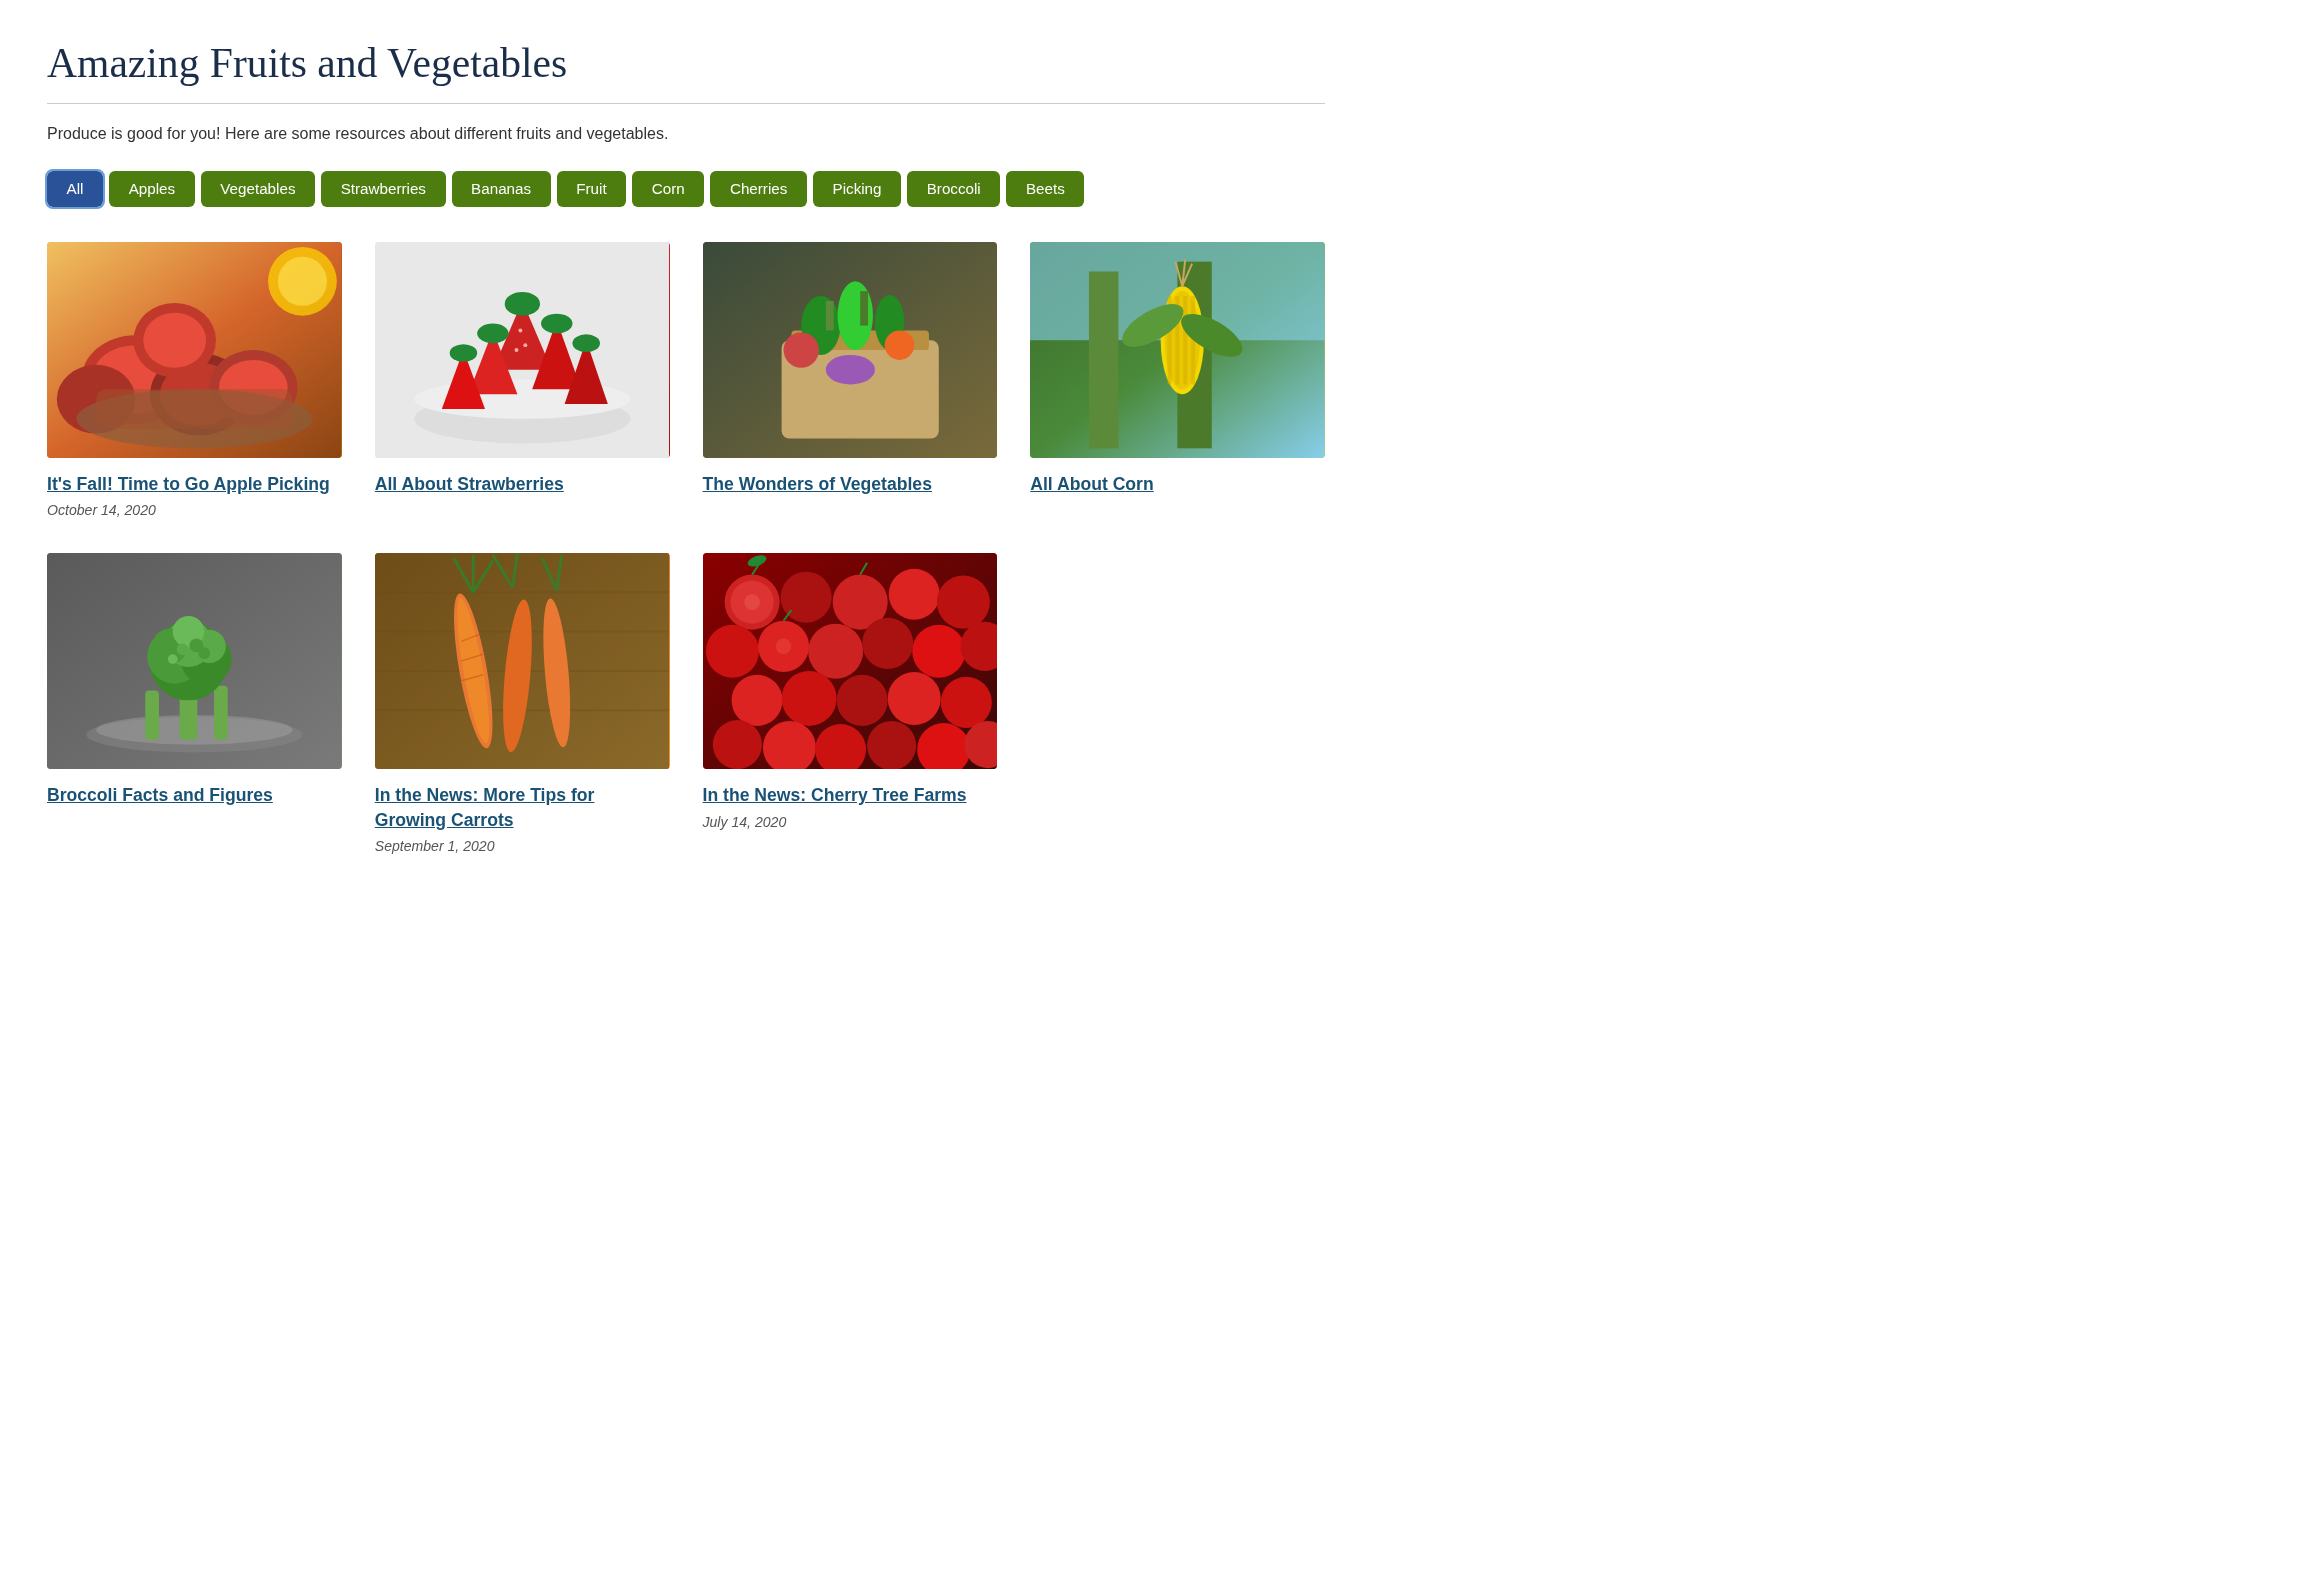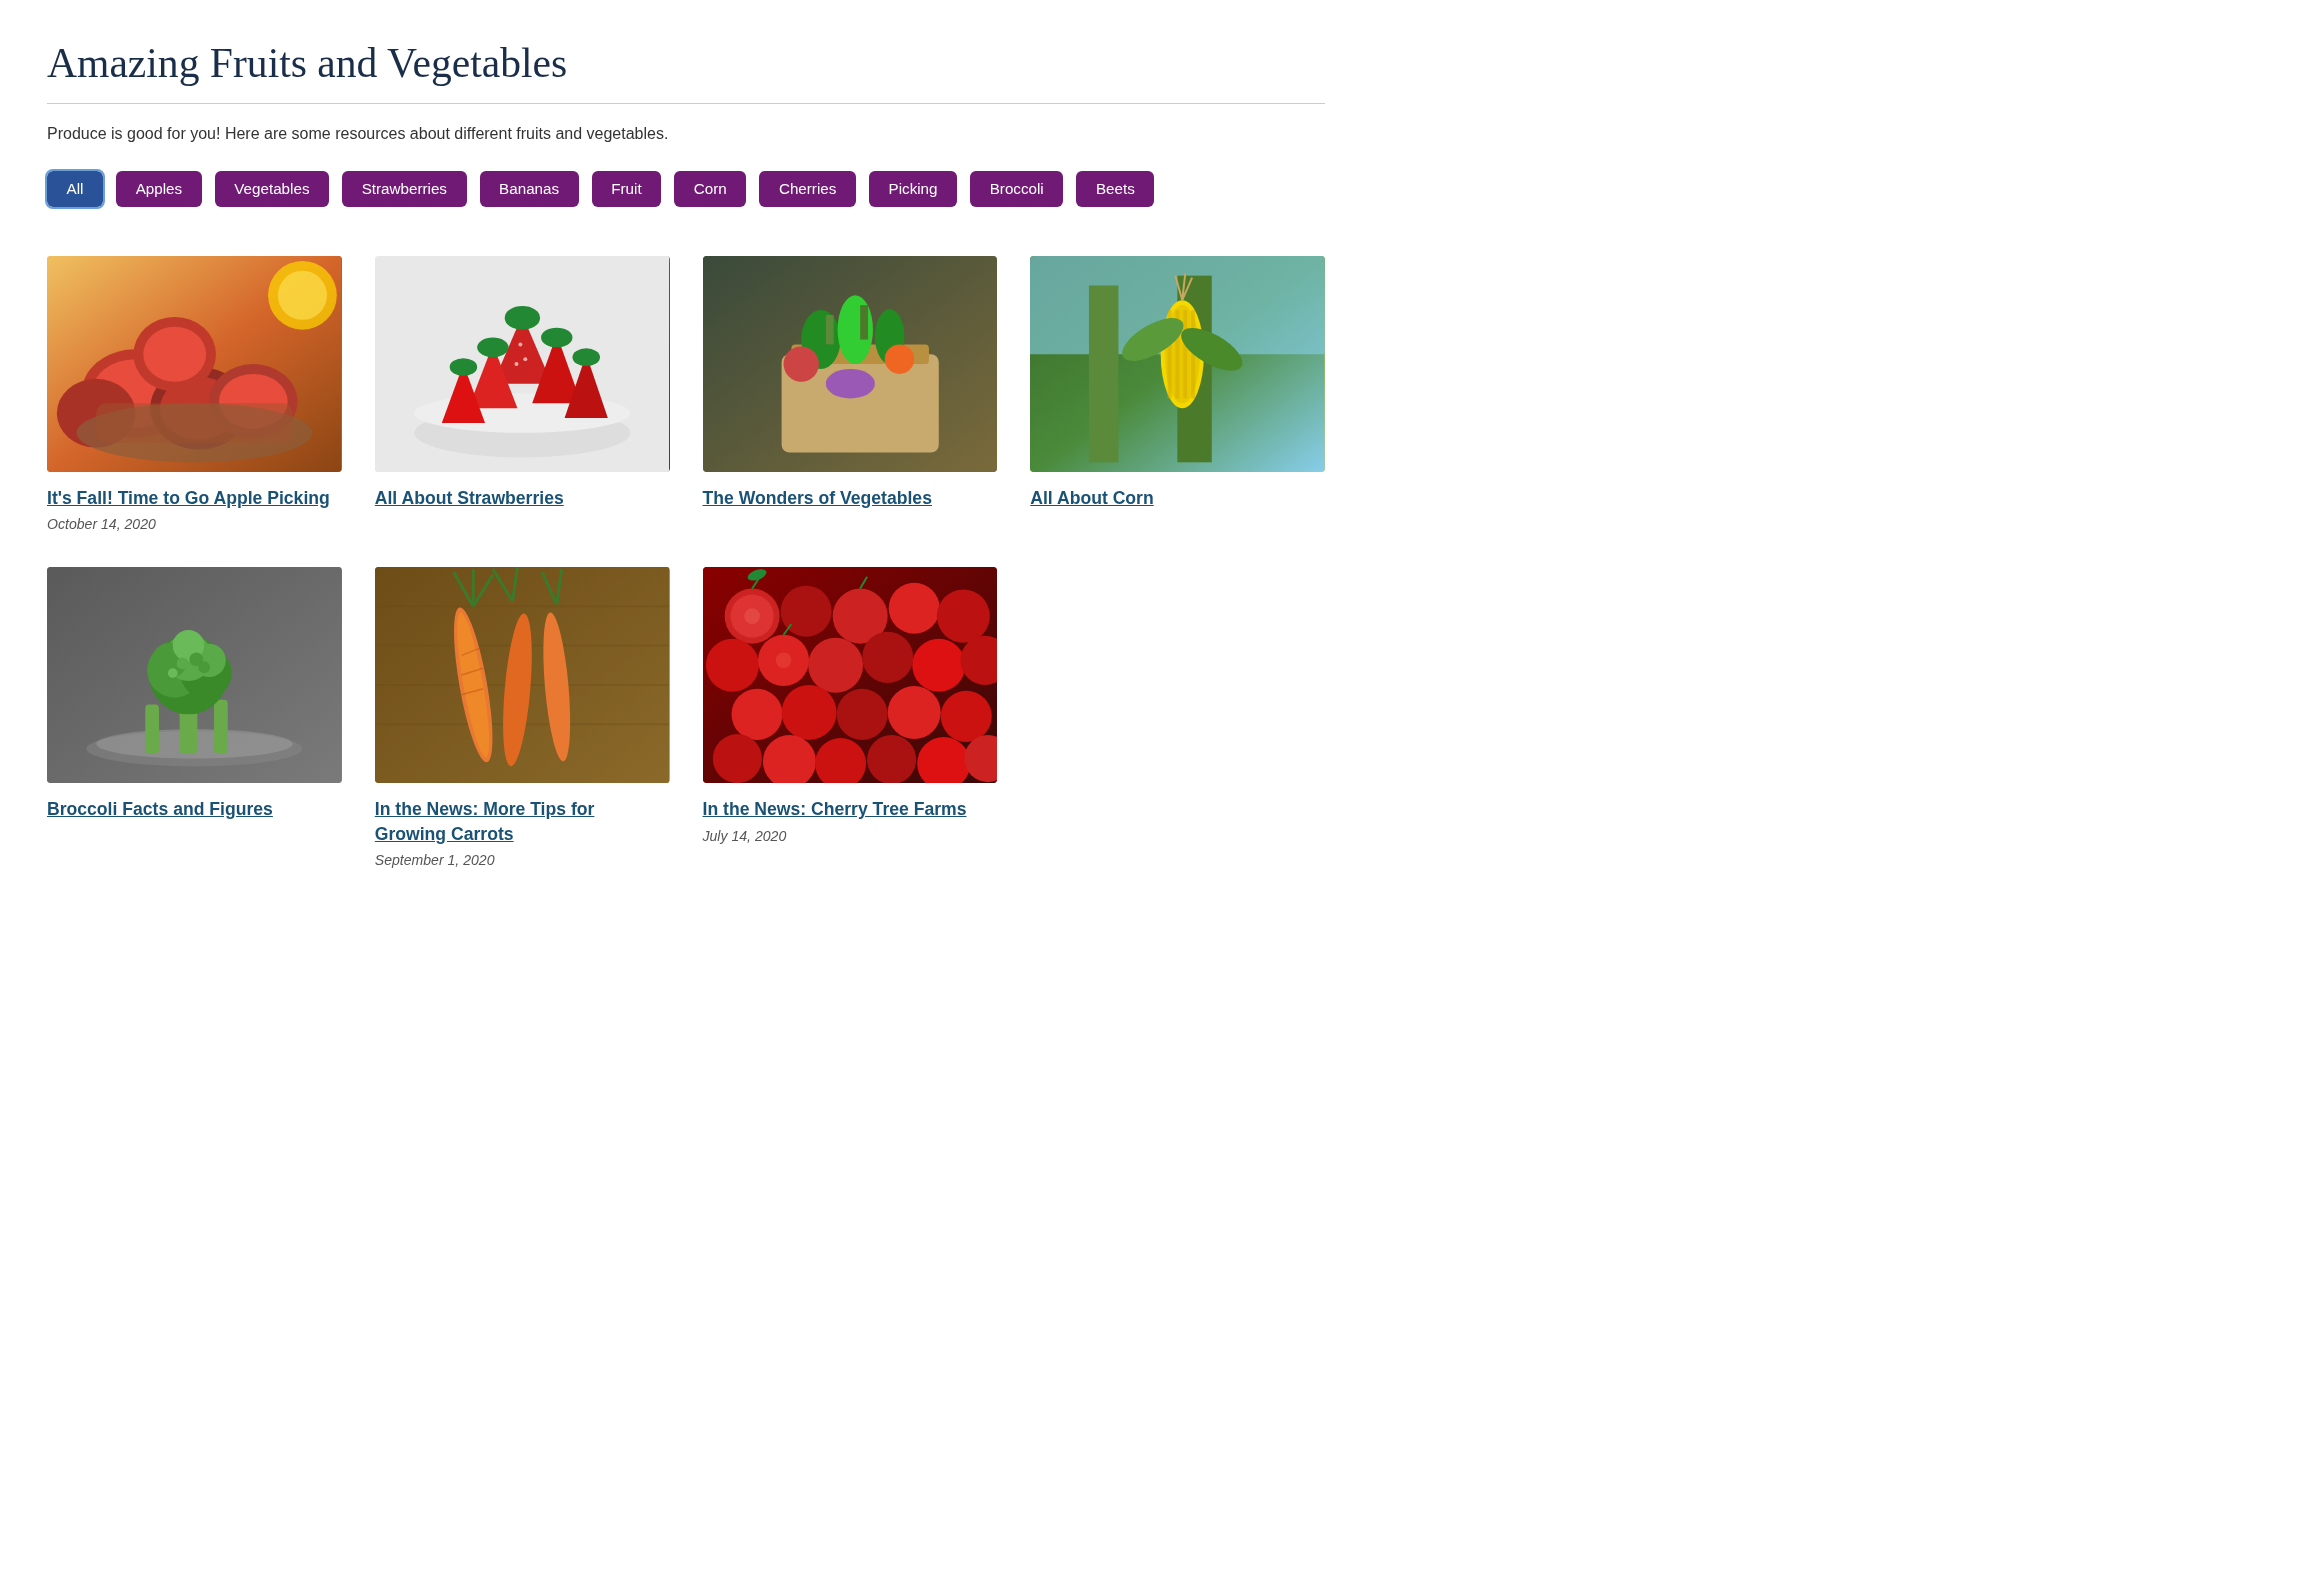--- a/index.html
+++ b/index.html
@@ -23,32 +23,32 @@
     }
     .description {
       font-size: 1rem;
       color: #333;
       margin-bottom: 27.4px;
       font-family: Arial, sans-serif;
     }
     .filter-bar {
       display: flex;
       flex-wrap: wrap;
-      gap: 13px;
-      margin-bottom: 49px;
+      gap: 6px;
+      margin-bottom: 35px;
     }
     .filter-btn {
       padding: 9.8px 19.6px;
       border-radius: 5.9px;
       border: none;
       cursor: pointer;
       font-size: 0.95rem;
       font-family: Arial, sans-serif;
       font-weight: 500;
-      background: #701a75;
+      background: #4d7c0f;
       color: #fff;
       transition: background 0.2s;
     }
     .filter-btn.active {
       background: #2a5298;
       outline: 2.9px solid #6a9fd8;
     }
     .grid {
       display: grid;
       grid-template-columns: repeat(4, 1fr);

